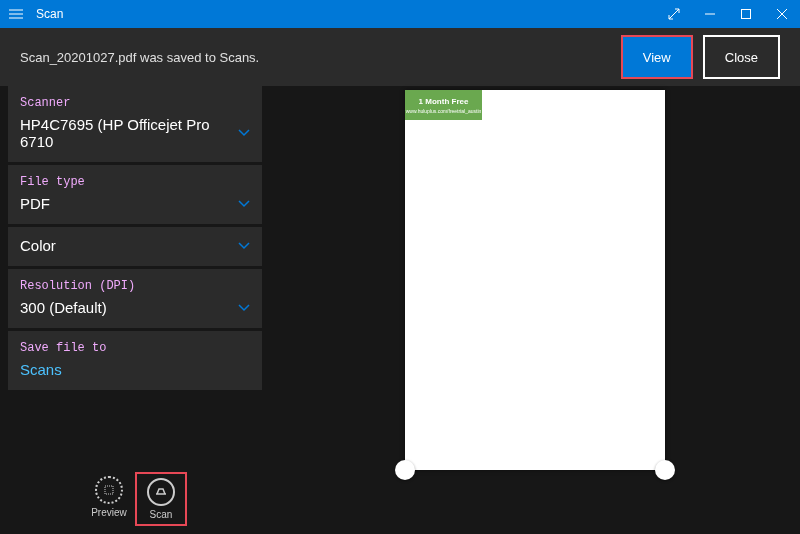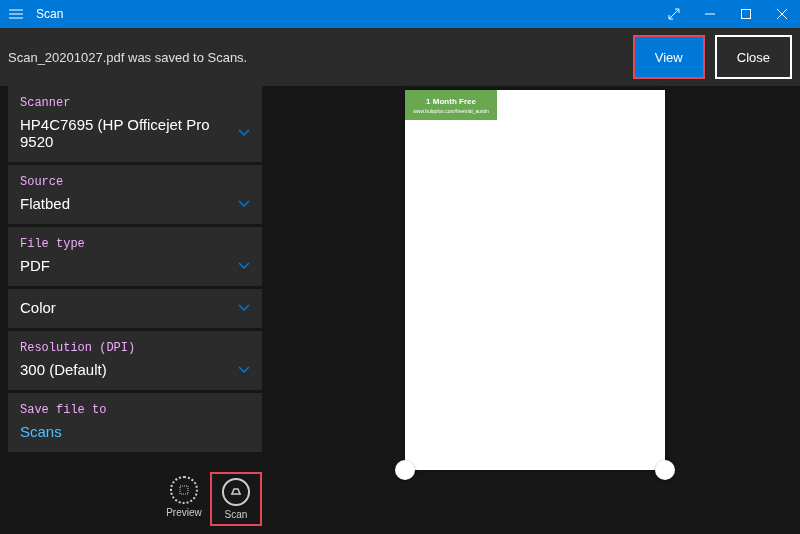--- a/index.html
+++ b/index.html
@@ -4,47 +4,47 @@
   <style>
     * { margin: 0; padding: 0; box-sizing: border-box; font-family: 'Segoe UI', Tahoma, sans-serif; }
     body { width: 800px; height: 534px; background: #000; overflow: hidden; }
     
     .titlebar { height: 28px; background: #0078d7; display: flex; align-items: center; color: #fff; font-size: 12px; }
     .titlebar .menu-icon { width: 32px; display: flex; align-items: center; justify-content: center; cursor: pointer; }
     .titlebar .title { flex: 1; padding-left: 4px; }
     .titlebar .win-controls { display: flex; height: 100%; }
     .titlebar .win-btn { width: 36px; display: flex; align-items: center; justify-content: center; cursor: pointer; }
     
-    .notification { height: 58px; background: #2b2b2b; display: flex; align-items: center; padding: 0 8px; }
+    .notification { height: 58px; background: #2b2b2b; display: flex; align-items: center; padding: 0 20px; }
     .notification .msg { color: #e0e0e0; font-size: 13px; flex: 1; }
     .notification .btn { height: 44px; padding: 0 20px; margin-left: 10px; font-size: 13px; display: flex; align-items: center; cursor: pointer; }
     .notification .btn-primary { background: #0078d7; color: #fff; border: 2px solid #e74856; }
     .notification .btn-secondary { background: transparent; color: #fff; border: 2px solid #fff; }
     
     .content { display: flex; height: calc(100% - 86px); background: #171717; }
     
     .sidebar { width: 270px; background: #171717; display: flex; flex-direction: column; }
     .settings { flex: 1; overflow: hidden; }
     .setting-group { background: #2b2b2b; margin: 0 8px 3px 8px; padding: 10px 12px 12px 12px; }
     .setting-label { color: #f0abfc; font-size: 12px; margin-bottom: 6px; font-family: Liberation Mono, monospace; }
     .setting-value-row { display: flex; align-items: center; justify-content: space-between; cursor: pointer; }
     .setting-value { color: #fff; font-size: 15px; }
     .setting-link { color: #4cc2ff; font-size: 15px; }
     .chevron { color: #0078d7; }
     
-    .actions { display: flex; justify-content: flex-end; padding: 6px 8px 8px 8px; }
+    .actions { display: flex; justify-content: center; padding: 6px 8px 8px 8px; }
     .action-btn { width: 52px; display: flex; flex-direction: column; align-items: center; color: #ccc; cursor: pointer; padding: 4px; }
     .action-btn.highlighted { border: 2px solid #e74856; }
     .action-btn .icon-circle { width: 28px; height: 28px; border: 2px solid #ccc; border-radius: 50%; display: flex; align-items: center; justify-content: center; margin-bottom: 3px; }
     .action-btn .icon-circle.dotted { border-style: dotted; }
     .action-label { font-size: 10px; }
     
     .preview-area { flex: 1; background: #171717; display: flex; align-items: flex-start; justify-content: center; padding-top: 0; position: relative; }
     .page { width: 260px; height: 380px; background: #fff; position: relative; margin-top: 4px; box-shadow: 0 0 4px rgba(0,0,0,0.5); }
-    .page-banner { position: absolute; top: 0; left: 0; width: 92px; height: 30px; background: #6aa84f; color: #fff; font-size: 7px; display: flex; flex-direction: column; align-items: center; justify-content: center; padding: 2px; }
+    .page-banner { position: absolute; top: 0; left: 0; width: 77px; height: 30px; background: #6aa84f; color: #fff; font-size: 7px; display: flex; flex-direction: column; align-items: center; justify-content: center; padding: 2px; }
     .page-banner-title { font-weight: bold; font-size: 8px; }
     .page-banner-url { font-size: 5px; margin-top: 2px; }
     .crop-handle { width: 20px; height: 20px; background: #fff; border-radius: 50%; position: absolute; box-shadow: 0 1px 3px rgba(0,0,0,0.4); }
     .crop-handle.bl { bottom: -10px; left: -10px; }
     .crop-handle.br { bottom: -10px; right: -10px; }
     
     svg { display: block; }
   </style>
 </head>
 <body>
@@ -86,40 +86,29 @@
   <div class="btn btn-secondary">Close</div>
 </div>
 
 <div class="content">
   <div class="sidebar">
     <div class="settings">
 
       <div class="setting-group">
         <div class="setting-label">Scanner</div>
         <div class="setting-value-row">
-          <div class="setting-value">HP4C7695 (HP Officejet Pro 9520</div>
+          <div class="setting-value">HP4C7695 (HP Officejet Pro 6710</div>
           <span class="chevron">
               <svg width="12" height="8" viewBox="0 0 12 8">
                 <path stroke="#0078d7" stroke-width="1.5" fill="none" d="M1 1l5 5 5-5"></path>
               </svg>
             </span>
         </div>
       </div>
 
-      <div class="setting-group">
-        <div class="setting-label">Source</div>
-        <div class="setting-value-row">
-          <div class="setting-value">Flatbed</div>
-          <span class="chevron">
-              <svg width="12" height="8" viewBox="0 0 12 8">
-                <path stroke="#0078d7" stroke-width="1.5" fill="none" d="M1 1l5 5 5-5"></path>
-              </svg>
-            </span>
-        </div>
-      </div>
 
       <div class="setting-group">
         <div class="setting-label">File type</div>
         <div class="setting-value-row">
           <div class="setting-value">PDF</div>
           <span class="chevron">
               <svg width="12" height="8" viewBox="0 0 12 8">
                 <path stroke="#0078d7" stroke-width="1.5" fill="none" d="M1 1l5 5 5-5"></path>
               </svg>
             </span>

